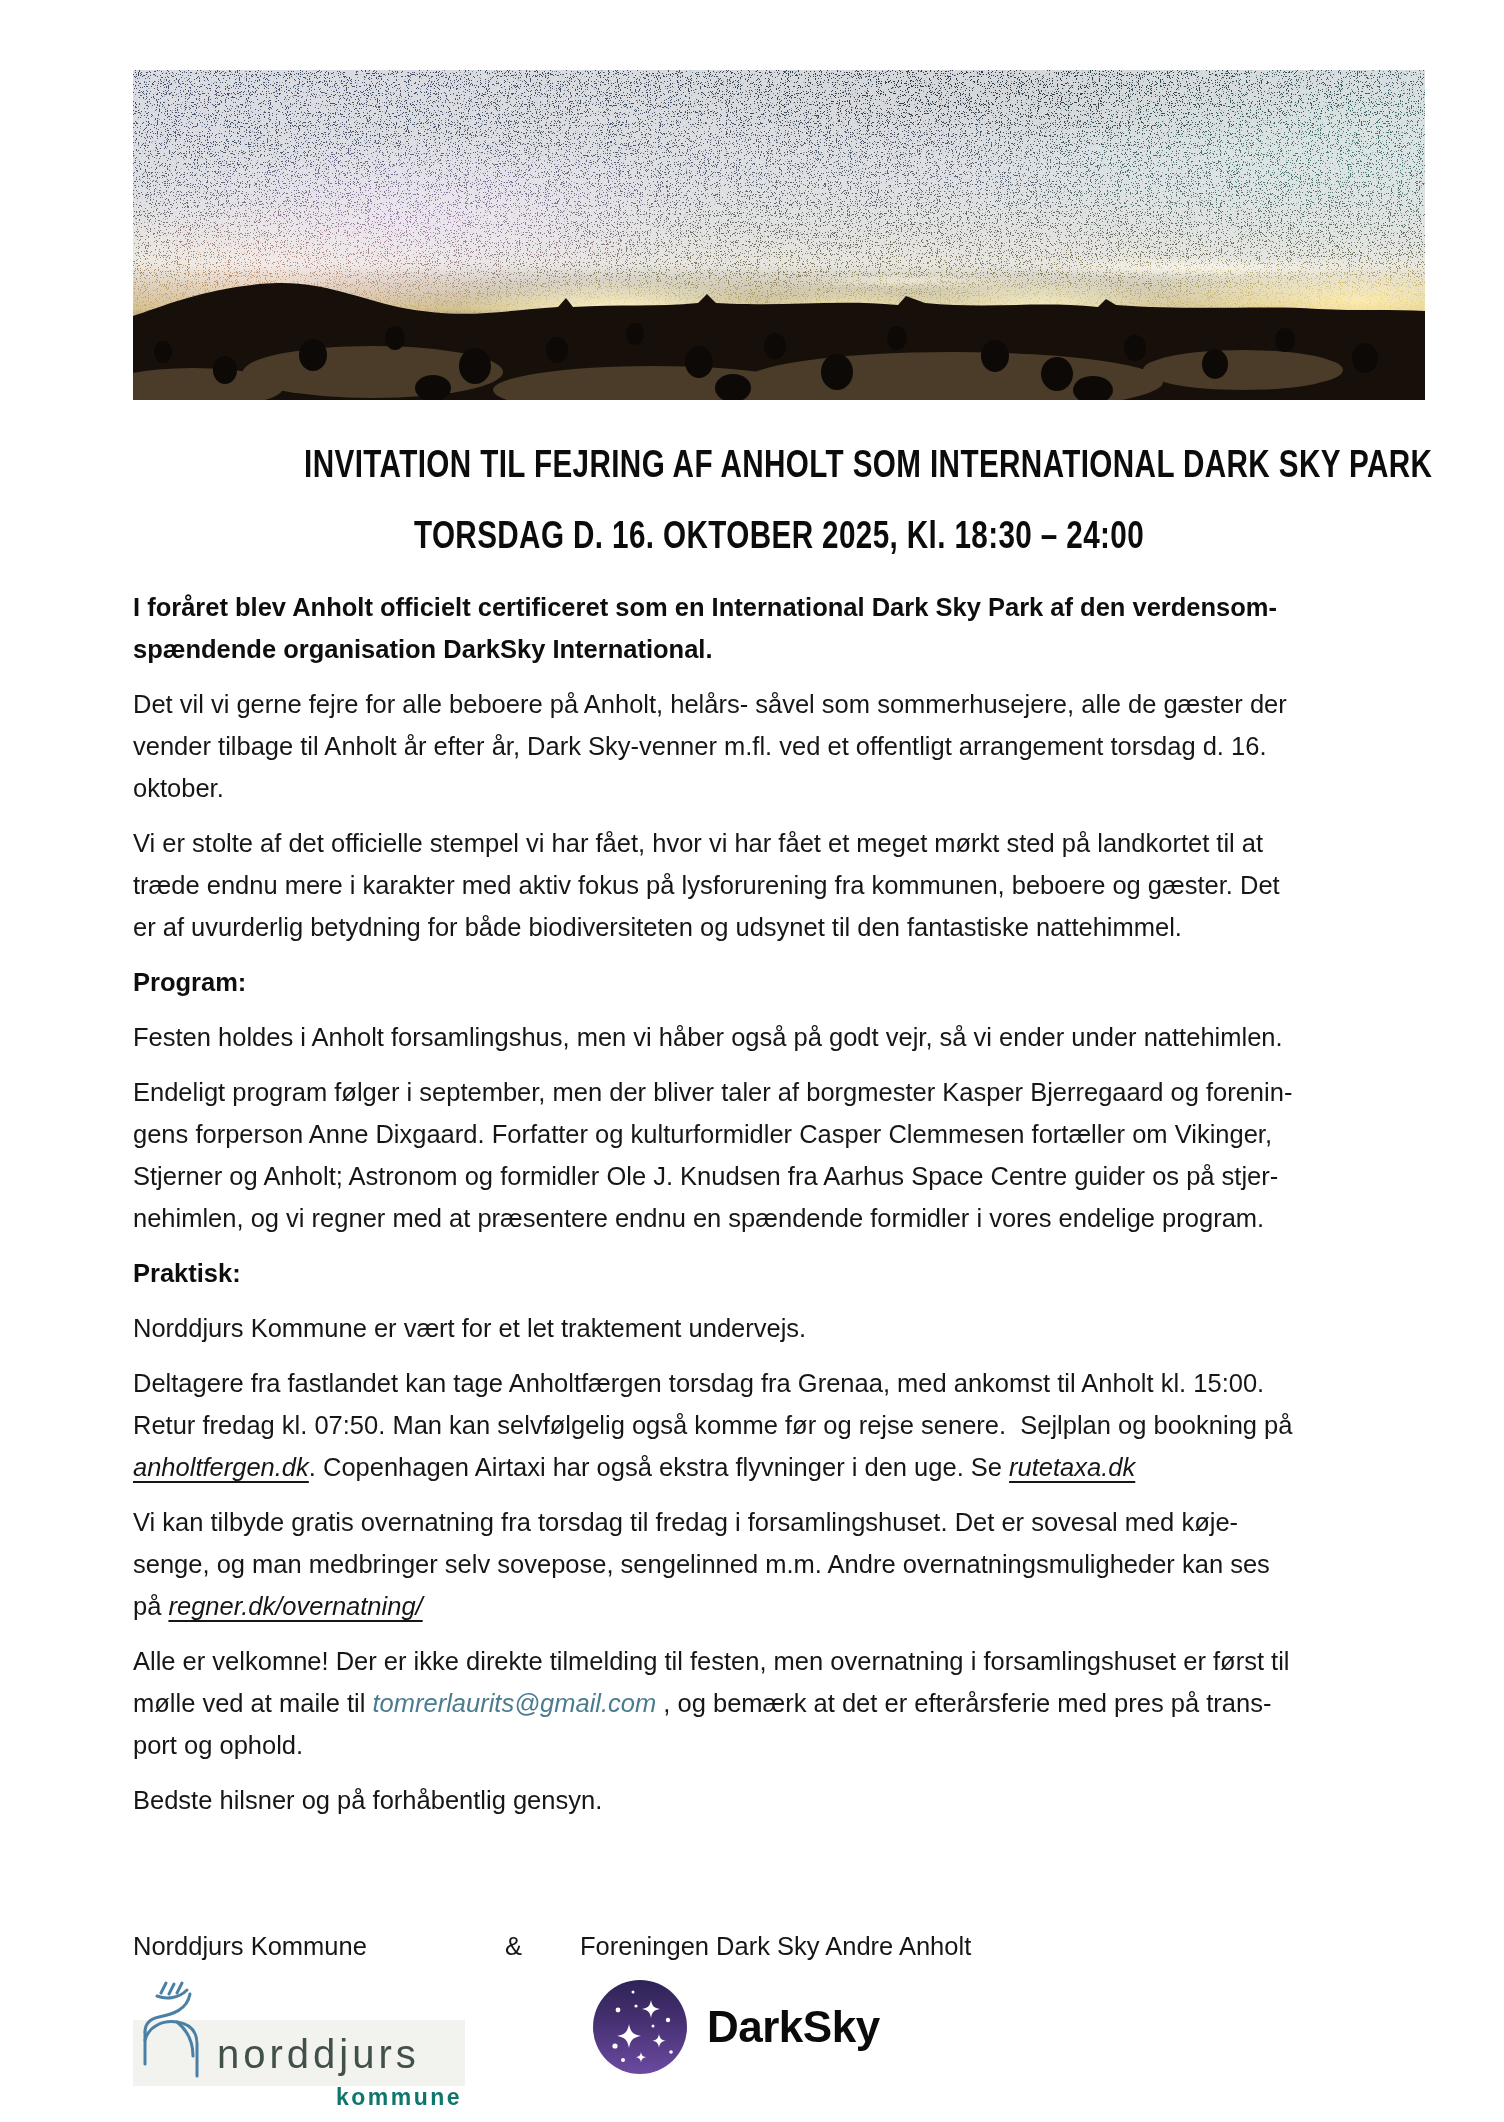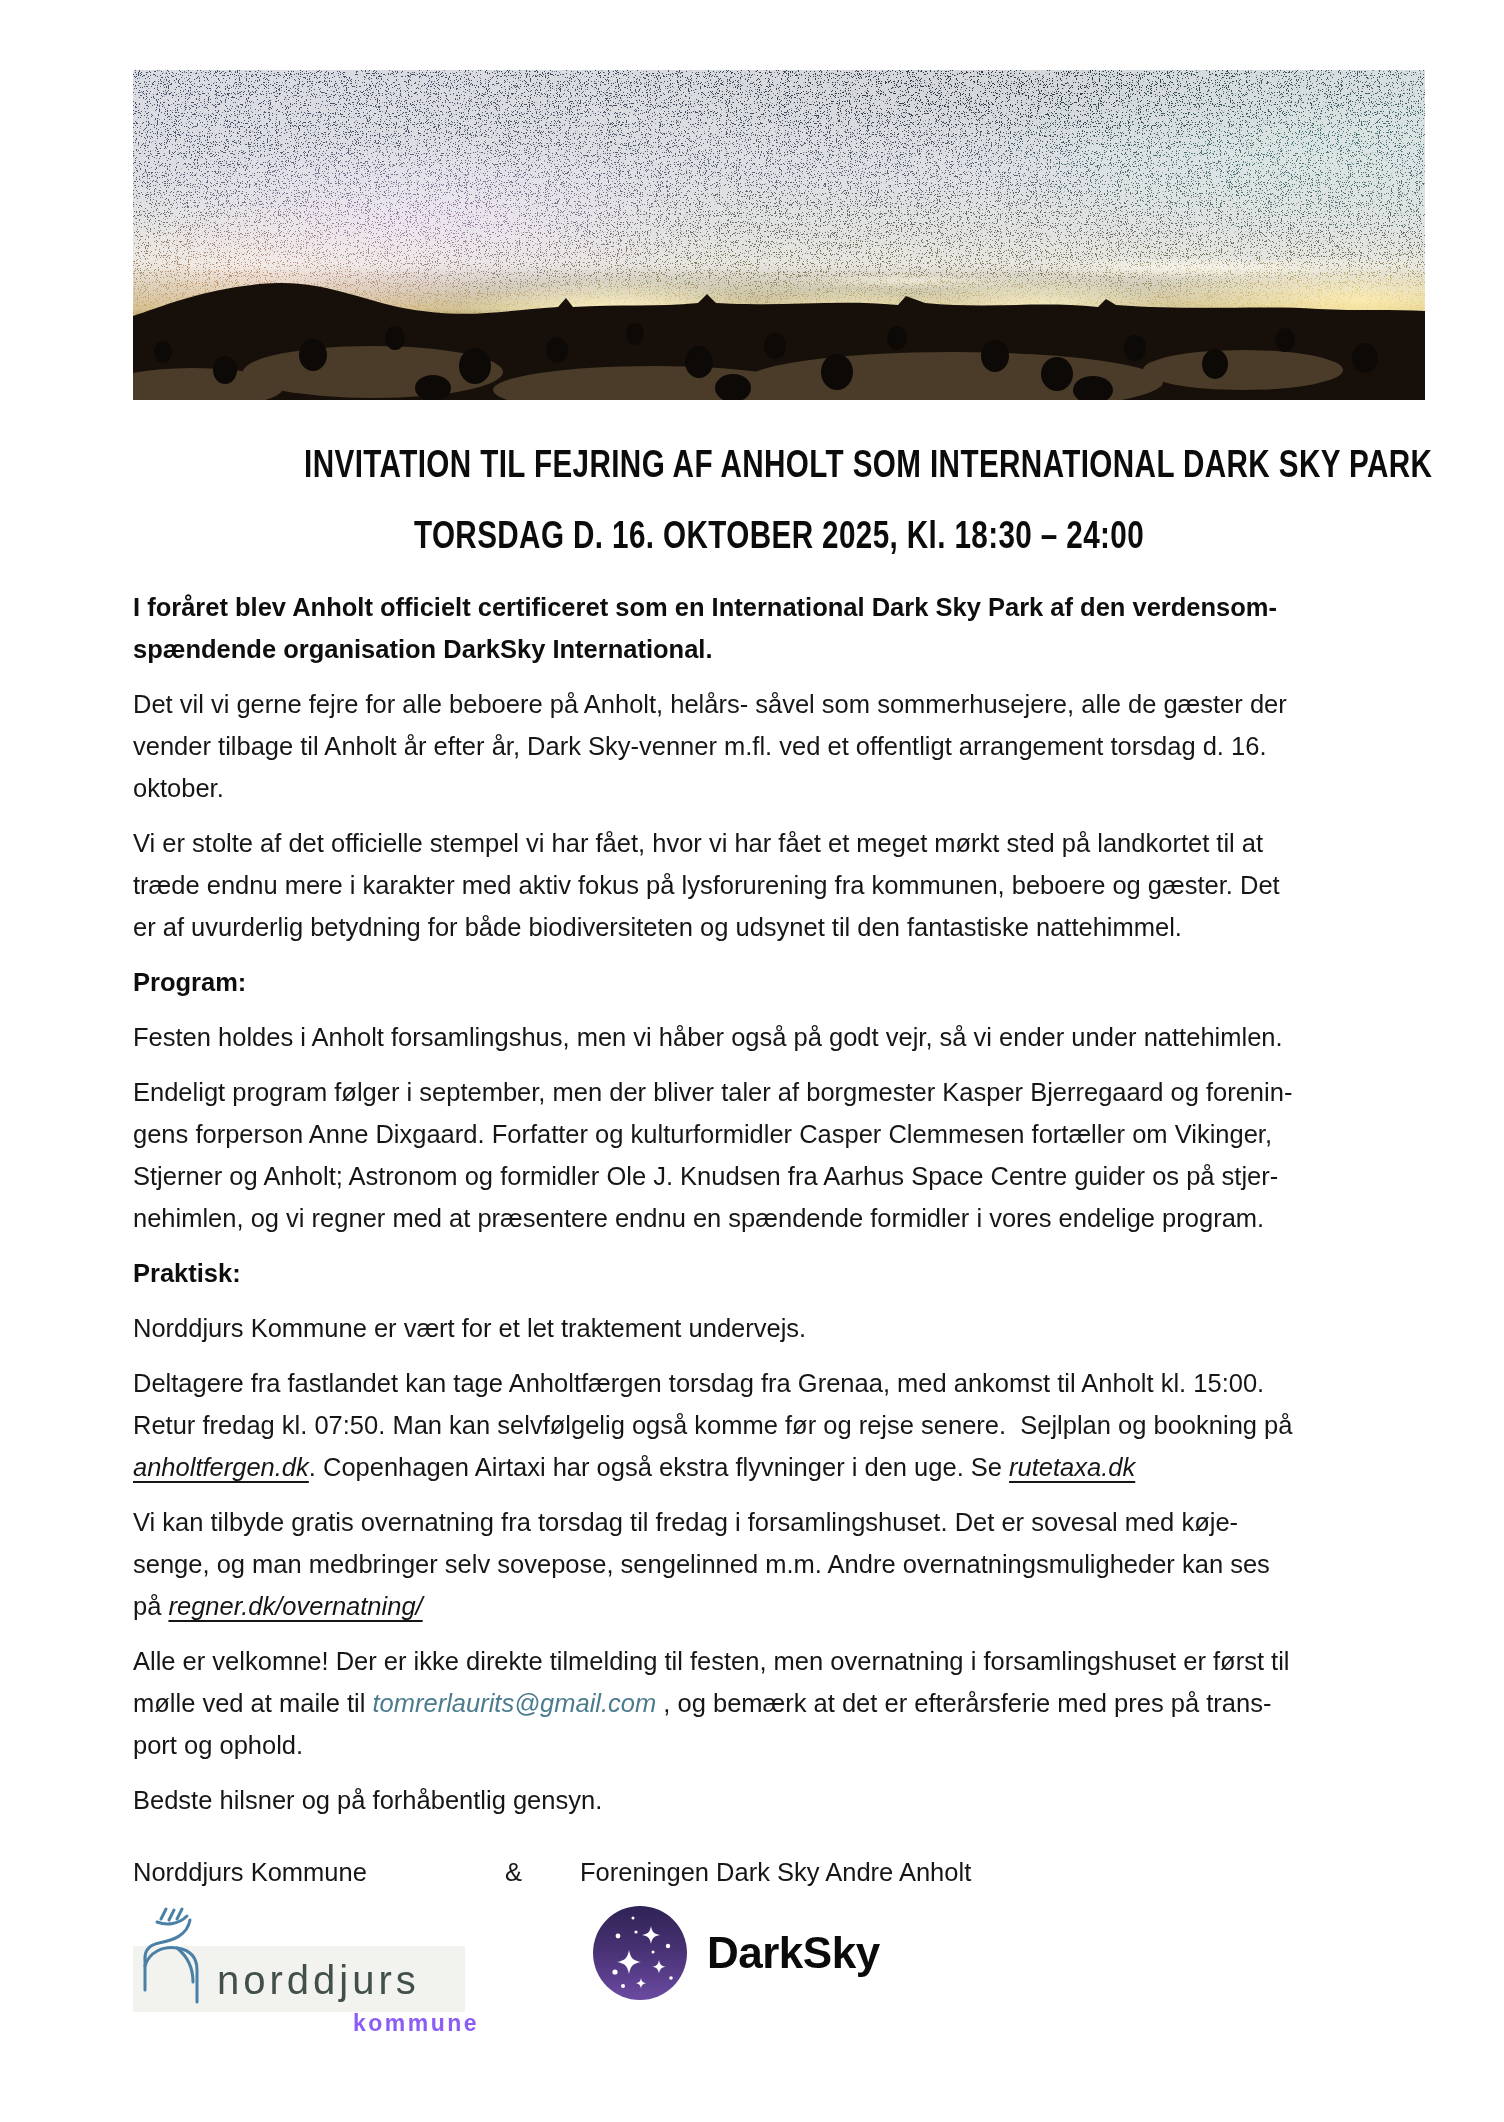--- a/index.html
+++ b/index.html
@@ -51,36 +51,36 @@
     font-size:25.5px;
     line-height:42px;
     white-space:pre-wrap;
     color:#161616;
   }
   .lead{margin-top:31px;font-weight:bold;color:#0e0e0e;}
   .subhead{font-weight:bold;color:#0e0e0e;}
   .doclink{font-style:italic;text-decoration:underline;color:#161616;text-underline-offset:5px;text-decoration-thickness:1.5px;}
   .email{font-style:italic;text-decoration:none;}
   
-  .footer-row{position:relative;height:42px;margin-top:30px;font-size:25.5px;line-height:42px;color:#161616;}
+  .footer-row{position:relative;height:42px;margin-top:104px;font-size:25.5px;line-height:42px;color:#161616;}
   .footer-row .org1{position:absolute;left:0;top:0;}
   .footer-row .amp{position:absolute;left:372px;top:0;}
   .footer-row .org2{position:absolute;left:447px;top:0;}
   .logos-row{position:relative;height:185px;margin-top:5px;}
   
   .nk-logo{position:absolute;left:0;top:8px;width:345px;height:172px;}
   .nk-bg{position:absolute;left:0;top:40px;width:332px;height:66px;background:#f2f2ee;}
   .nk-deer{position:absolute;left:2px;top:0px;}
   .nk-name{
     position:absolute;left:84px;top:52px;
     font-size:40px;letter-spacing:4px;color:#42504a;font-weight:400;text-align:center;
   }
   .nk-sub{
-    position:absolute;left:220px;top:104px;
-    font-size:23px;font-weight:bold;letter-spacing:2.5px;color:#8b5cf6;
+    position:absolute;left:203px;top:104px;
+    font-size:23px;font-weight:bold;letter-spacing:2.5px;color:#0f766e;
   }
   
   .ds-logo{position:absolute;left:460px;top:5px;height:100px;display:flex;align-items:center;}
   .ds-circle{width:94px;height:94px;border-radius:50%;background:linear-gradient(180deg,#2e2355 0%,#473173 45%,#6b4aa1 100%);position:relative;flex:0 0 auto;}
   .ds-circle svg{position:absolute;left:0;top:0;}
   .ds-text{margin-left:20px;font-size:44px;font-weight:bold;letter-spacing:-0.5px;color:#0b0b0b;}
 </style>
 </head>
 <body>
 

